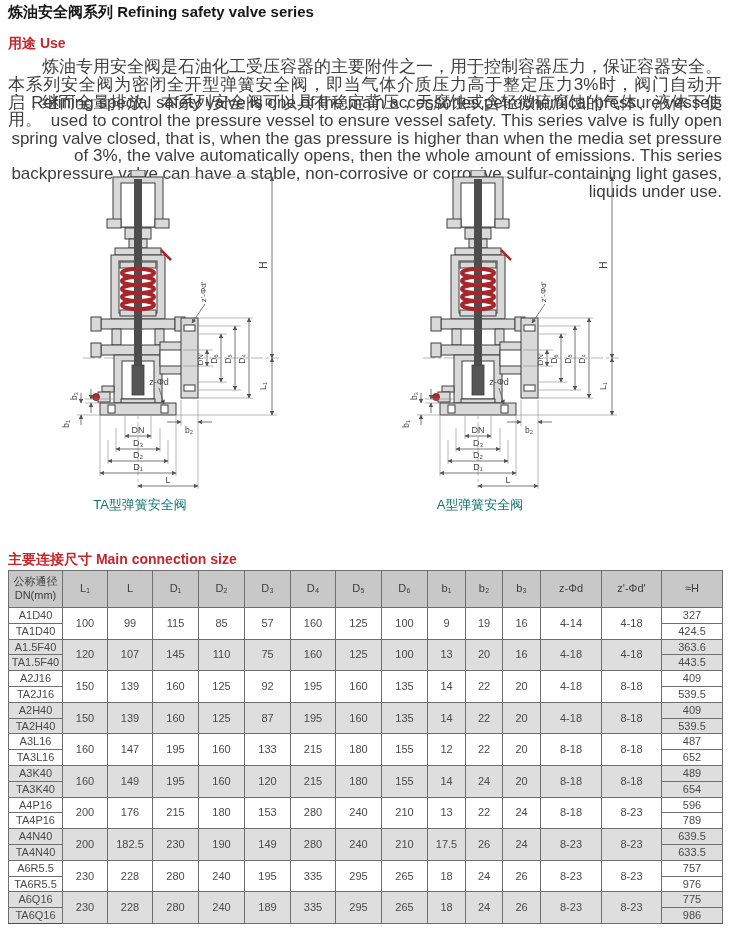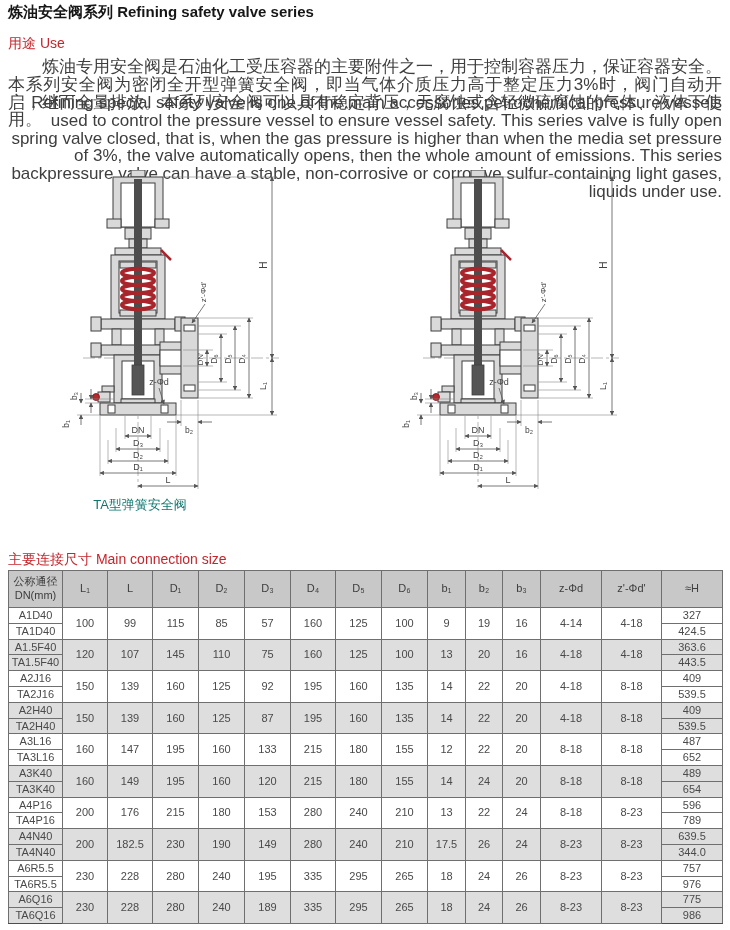--- a/index.html
+++ b/index.html
@@ -1,19 +1,19 @@
 <!DOCTYPE html>
 <html><head>
 <meta charset="utf-8">
 <style>
   html,body{margin:0;padding:0;background:#fff;}
   #page{position:relative;width:726px;height:930px;background:#ffffff;overflow:hidden;
         font-family:"Liberation Sans","DejaVu Sans",sans-serif;}
   .doc-title{position:absolute;left:8px;top:3px;font-size:15px;font-weight:bold;color:#161616;}
-  .red-heading{position:absolute;left:8px;font-size:14px;font-weight:normal;color:#c5262c;}
+  .red-heading{position:absolute;left:8px;font-size:14px;font-weight:bold;color:#c5262c;}
   #use-heading{top:35px;}
   #conn-heading{top:551px;}
   .para{position:absolute;left:8px;width:714px;color:#3e3e3e;font-size:17px;line-height:17.8px;}
   #para-zh{top:58px;text-indent:2em;text-align:justify;}
   #para-en{top:94px;text-align:right;}
   .caption{position:absolute;text-align:center;color:#0f766e;font-size:13px;line-height:17px;}
   #caption-ta{left:30px;top:496px;width:220px;}
   #caption-a{left:370px;top:496px;width:220px;}
   .valve-svg{position:absolute;top:170px;width:310px;height:326px;}
   #valve-ta{left:55px;}
@@ -171,20 +171,21 @@
     <use href="#valve-full"></use>
   </svg>
   <svg id="valve-a" class="valve-svg" viewBox="0 0 310 326">
     <use href="#valve-full"></use>
   </svg>
 
   <div class="caption" id="caption-ta">
     <div>TA型弹簧安全阀</div>
   </div>
   <div class="caption" id="caption-a">
+    <div>A型弹簧安全阀</div>
   </div>
 
   <div class="red-heading" id="conn-heading">主要连接尺寸 Main connection size</div>
 
   <table id="conn-table">
     <colgroup>
         <col style="width: 54px;">
         <col style="width: 45px;">
         <col style="width: 45px;">
         <col style="width: 46px;">
@@ -382,21 +383,21 @@
           <td rowspan="2">210</td>
           <td rowspan="2">17.5</td>
           <td rowspan="2">26</td>
           <td rowspan="2">24</td>
           <td rowspan="2">8-23</td>
           <td rowspan="2">8-23</td>
           <td>639.5</td>
         </tr>
         <tr class="alt">
           <td>TA4N40</td>
-          <td>344.0</td>
+          <td>633.5</td>
         </tr>
         <tr class="group-start">
           <td>A6R5.5</td>
           <td rowspan="2">230</td>
           <td rowspan="2">228</td>
           <td rowspan="2">280</td>
           <td rowspan="2">240</td>
           <td rowspan="2">195</td>
           <td rowspan="2">335</td>
           <td rowspan="2">295</td>

